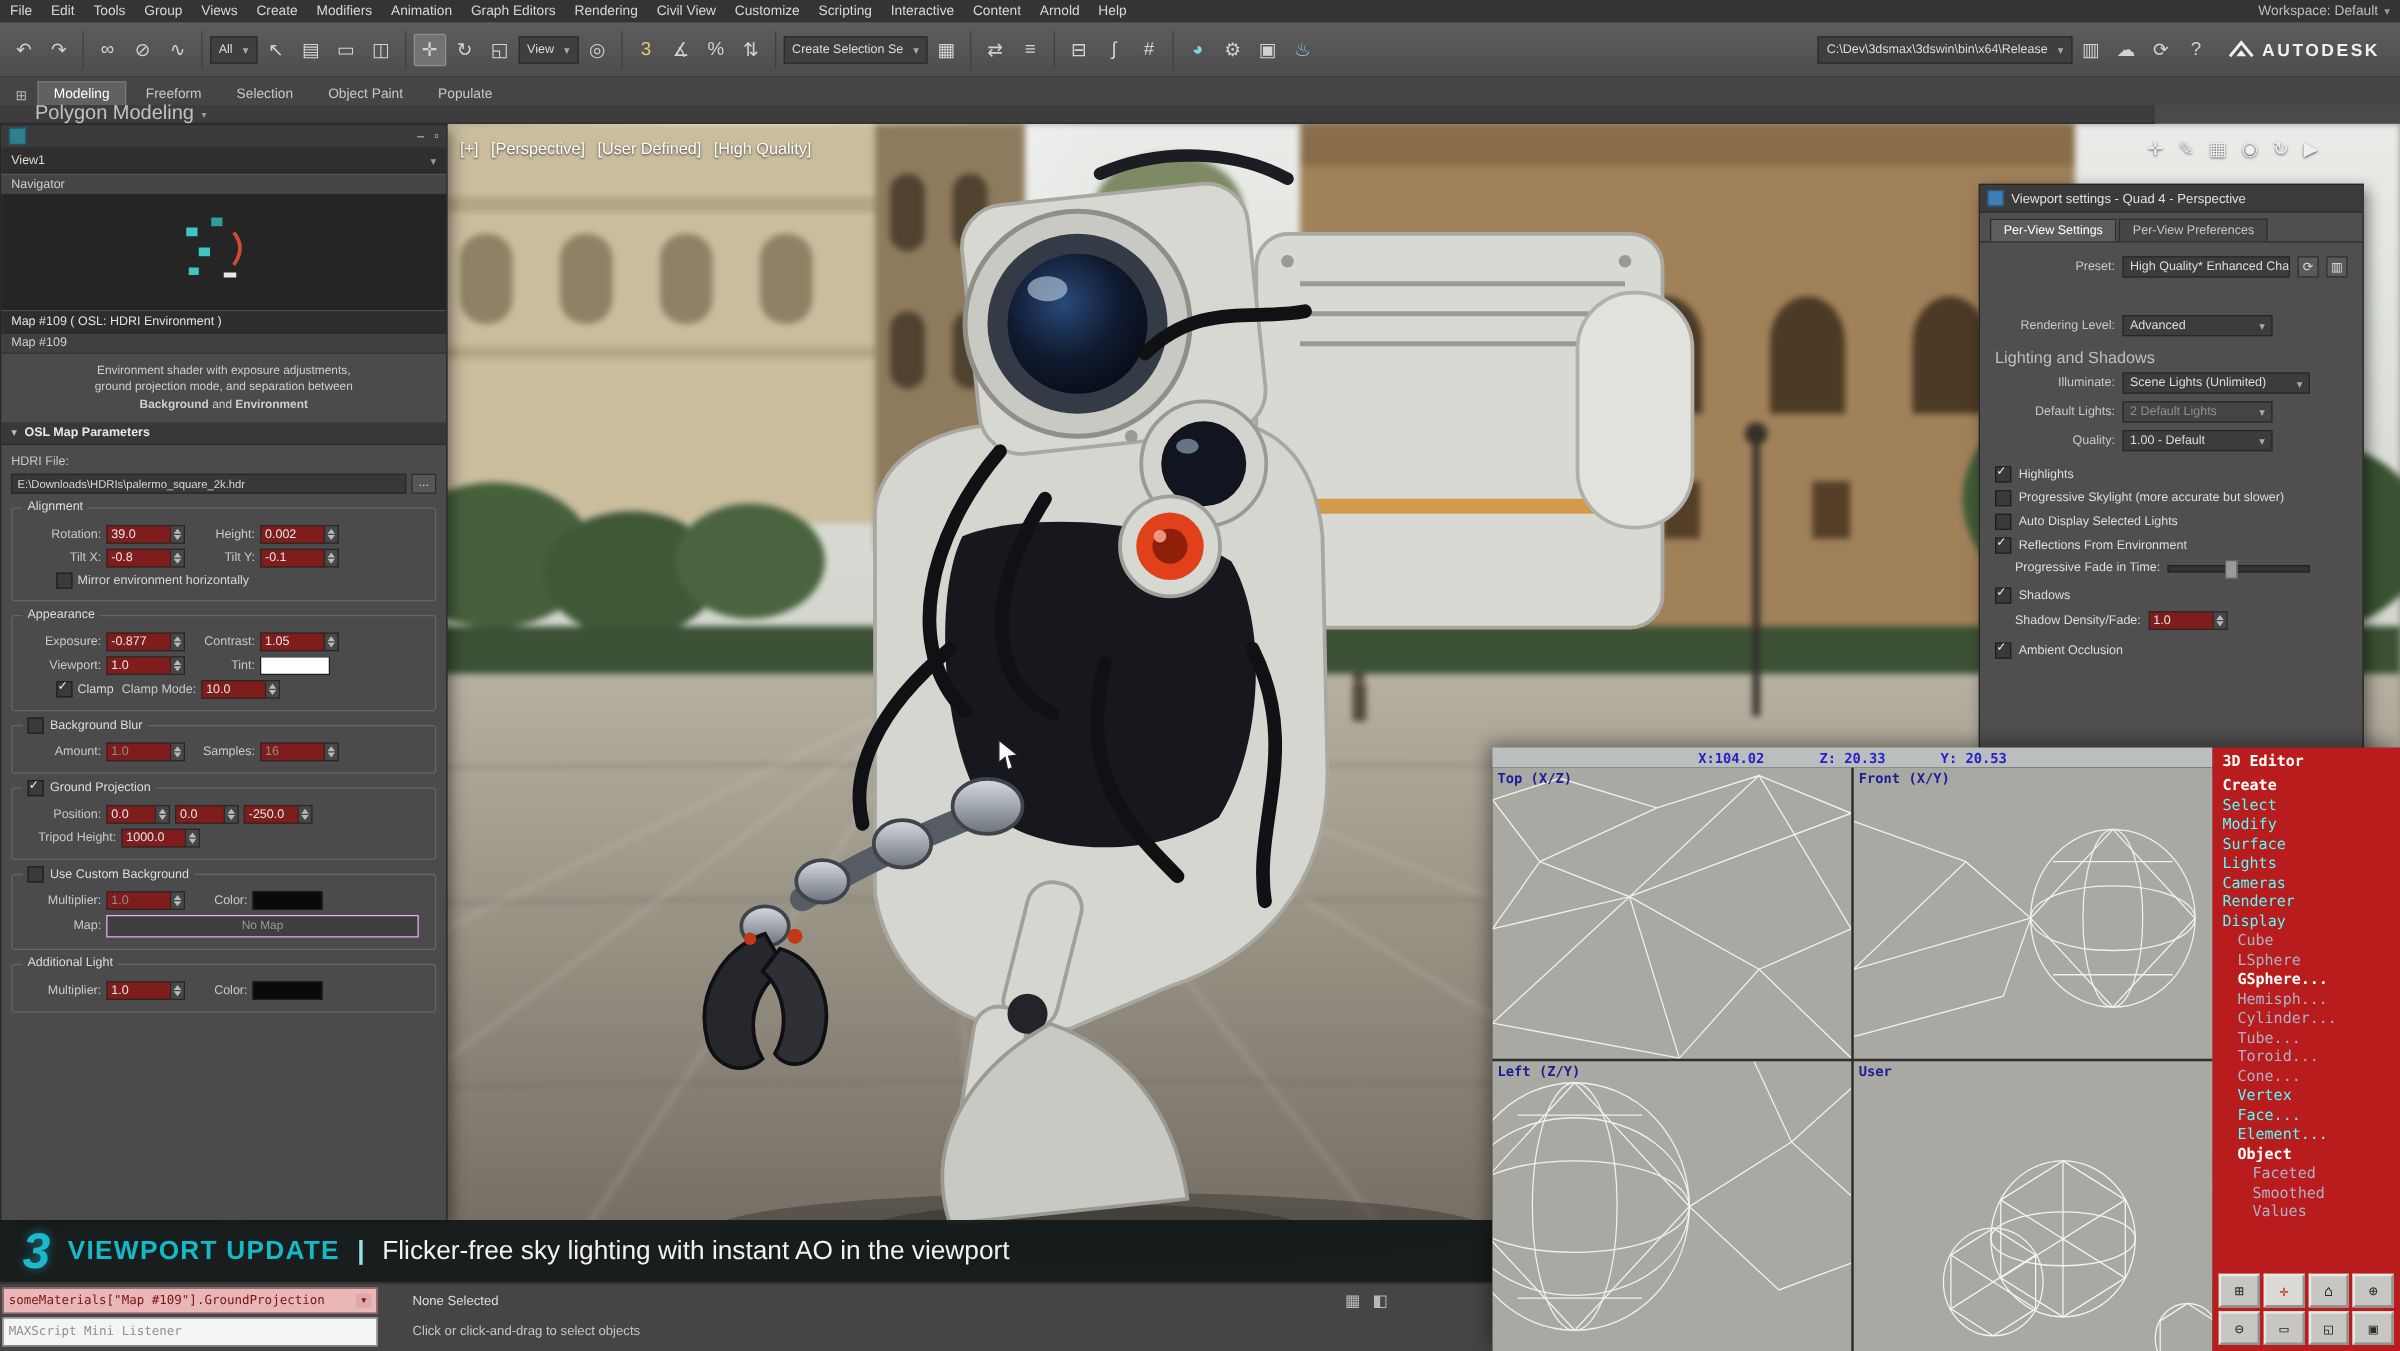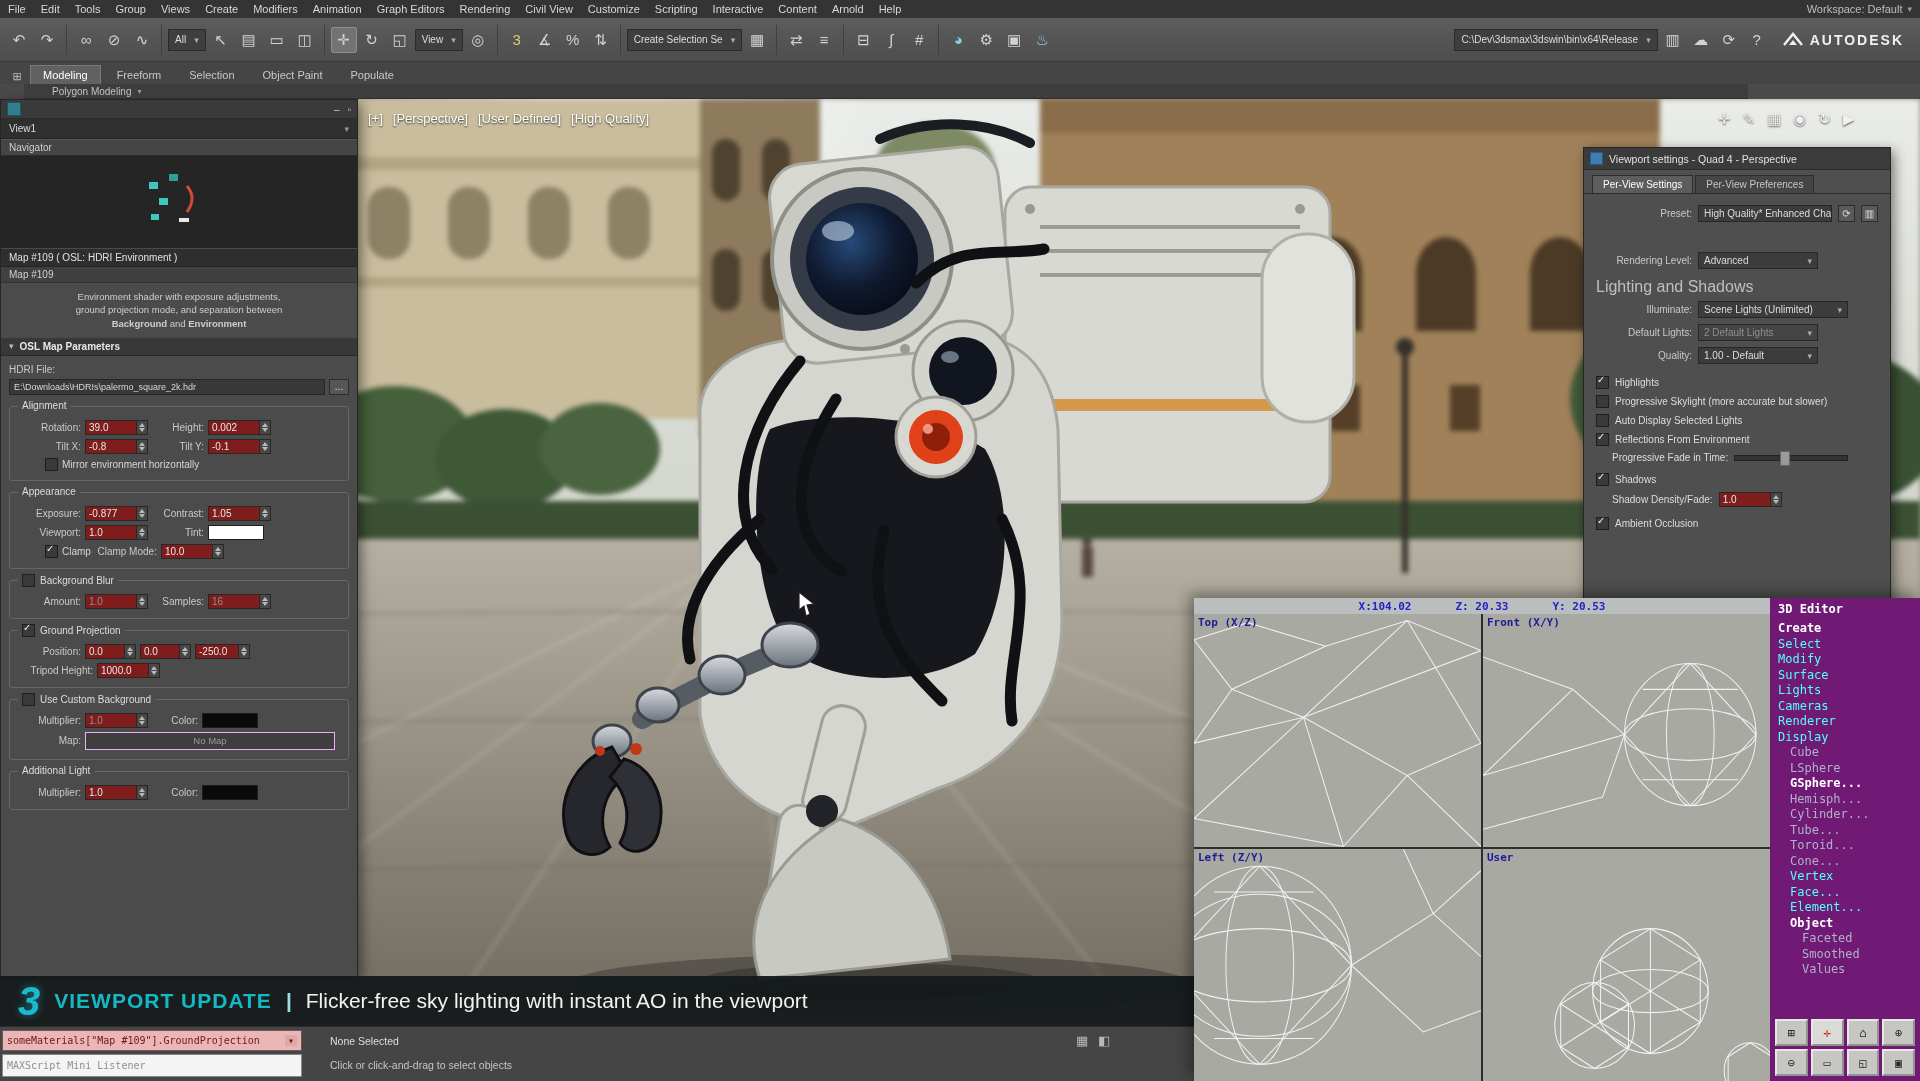--- a/index.html
+++ b/index.html
@@ -27,21 +27,21 @@
   .tspacer{flex:1;}
   .adsk{display:flex;align-items:center;gap:6px;margin:0 10px;flex:none;}
   .adsk .word{color:#f0f0f0;font-size:14px;letter-spacing:2px;font-weight:bold;}
 
   .ribbon{position:absolute;left:0;top:62px;width:1920px;height:22px;background:#454545;
           display:flex;align-items:flex-end;gap:4px;padding:0 8px;font-size:11px;z-index:50;box-sizing:border-box;}
   .rtab{padding:3px 12px;color:#c8c8c8;cursor:pointer;}
   .rtab.active{background:#616161;color:#fff;border:1px solid #7a7a7a;border-bottom:none;}
   .ribbon .ricon-sm{width:18px;height:16px;display:flex;align-items:center;justify-content:center;color:#bbb;font-size:11px;cursor:pointer;}
   .strip{position:absolute;left:0;top:84px;width:1724px;height:15px;background:#3d3d3d;border-bottom:1px solid #2e2e2e;
-         display:flex;align-items:center;padding:0 28px;font-size:10px;color:#c2c2c2;z-index:50;box-sizing:border-box;cursor:pointer;margin-left:24px;}
+         display:flex;align-items:center;padding:0 28px;font-size:16px;color:#c2c2c2;z-index:50;box-sizing:border-box;cursor:pointer;}
   .strip::after{content:"▾";margin-left:6px;font-size:8px;color:#999;}
 
   
   .vp{position:absolute;left:0;top:99px;width:1920px;height:927px;overflow:hidden;background:#9a948a;z-index:1;}
   .vp svg.scene{position:absolute;left:0;top:0;width:1920px;height:927px;}
   .vplabel{position:absolute;left:368px;top:12px;display:flex;gap:10px;font-size:13px;color:#fff;
            text-shadow:0 1px 2px rgba(0,0,0,.8);z-index:3;}
   .vplabel span{cursor:pointer;}
   .vnav{position:absolute;left:1718px;top:11px;display:flex;gap:12px;z-index:3;}
   .vnav span{color:#f0f0f0;font-size:15px;text-shadow:0 1px 2px rgba(0,0,0,.7);cursor:pointer;}
@@ -100,21 +100,21 @@
   .panel-right{position:absolute;left:1583px;top:147px;width:308px;height:468px;background:#4f4f4f;
                border:1px solid #262626;box-shadow:3px 4px 12px rgba(0,0,0,.5);z-index:10;font-size:10px;box-sizing:border-box;}
   .pr-title{height:21px;background:#3b3b3b;display:flex;align-items:center;gap:6px;padding:0 6px;border-bottom:1px solid #2b2b2b;color:#e0e0e0;font-size:10.5px;}
   .pr-title .ic{width:11px;height:11px;background:#3d7fb5;border:1px solid #2a5a82;flex:none;}
   .vs-tabs{display:flex;gap:2px;padding:5px 8px 0;}
   .vs-tab{padding:3px 10px;font-size:10px;color:#c6c6c6;background:#454545;border:1px solid #2d2d2d;border-bottom:none;cursor:pointer;}
   .vs-tab.active{background:#5d5d5d;color:#fff;}
   .vs-body{border-top:1px solid #2d2d2d;padding:8px 0 0;}
   .vrow{display:flex;align-items:center;gap:6px;padding:3px 12px;font-size:10px;color:#ddd;}
   .vlab{width:96px;text-align:right;color:#c9c9c9;flex:none;}
-  .vsec{padding:6px 12px 2px;color:#bfbfbf;font-size:16px;}
+  .vsec{padding:6px 12px 2px;color:#bfbfbf;font-size:13px;}
   .icbtn{width:17px;height:17px;background:#5a5a5a;border:1px solid #2c2c2c;color:#ddd;display:flex;align-items:center;justify-content:center;font-size:10px;cursor:pointer;flex:none;box-sizing:border-box;}
   .slider{width:112px;height:4px;background:#333;border:1px solid #222;position:relative;flex:none;cursor:pointer;}
   .slider .knob{position:absolute;left:40%;top:-5px;width:8px;height:13px;background:#9a9a9a;border:1px solid #666;}
 
   
   .banner{position:absolute;left:0;top:976px;width:1194px;height:50px;background:rgba(19,24,26,0.94);
           display:flex;align-items:center;gap:14px;padding:0 18px;z-index:15;box-sizing:border-box;}
   .banner .logo3{font-size:40px;font-weight:bold;font-style:italic;color:#1cb8cd;text-shadow:0 0 8px rgba(28,184,205,.55);}
   .banner .bh{color:#14b9c6;font-weight:bold;font-size:21px;letter-spacing:1px;}
   .banner .bsep{color:#9adfe6;font-size:21px;font-weight:bold;}
@@ -134,21 +134,21 @@
   
   .retro{position:absolute;left:1194px;top:598px;width:726px;height:483px;z-index:40;
          font-family:"DejaVu Sans Mono",monospace;box-shadow:-4px -4px 14px rgba(0,0,0,.4);}
   .retro-coords{position:absolute;left:0;top:0;width:576px;height:16px;background:#babebe;color:#2222c8;
                 font-size:11px;font-weight:bold;display:flex;align-items:center;justify-content:center;gap:44px;}
   .retro-grid{position:absolute;left:0;top:16px;width:576px;height:467px;display:grid;
               grid-template-columns:1fr 1fr;grid-template-rows:1fr 1fr;gap:2px;background:#2e2e2e;}
   .rcell{position:relative;background:#a9a9a3;overflow:hidden;cursor:crosshair;}
   .rlabel{position:absolute;left:4px;top:2px;color:#1c1c96;font-size:11px;font-weight:bold;z-index:2;}
   .rcell svg{position:absolute;left:0;top:0;width:100%;height:100%;}
-  .retro-menu{position:absolute;left:576px;top:0;width:150px;height:483px;background:#701a75;box-sizing:border-box;padding-top:2px;}
+  .retro-menu{position:absolute;left:576px;top:0;width:150px;height:483px;background:#b91c1c;box-sizing:border-box;padding-top:2px;}
   .rtitle{color:#ffffff;font-size:12px;font-weight:bold;padding:2px 8px 5px;}
   .ritem{display:block;font-size:12px;line-height:15.5px;padding-left:8px;cursor:pointer;white-space:nowrap;}
   .ri-cyan{color:#55ffff;} .ri-white{color:#ffffff;font-weight:bold;} .ri-gray{color:#b0b0c8;}
   .ind1{padding-left:20px;} .ind2{padding-left:32px;}
   .ricons{position:absolute;bottom:5px;left:5px;right:5px;display:grid;grid-template-columns:repeat(4,1fr);gap:3px;}
   .ricon{height:23px;background:#c6c6c2;border:2px outset #e6e6e2;color:#2a2a2a;display:flex;align-items:center;justify-content:center;font-size:12px;cursor:pointer;}
   .ricon.hot{color:#cc1111;background:#dadad6;}
 </style>
 </head>
 <body>

